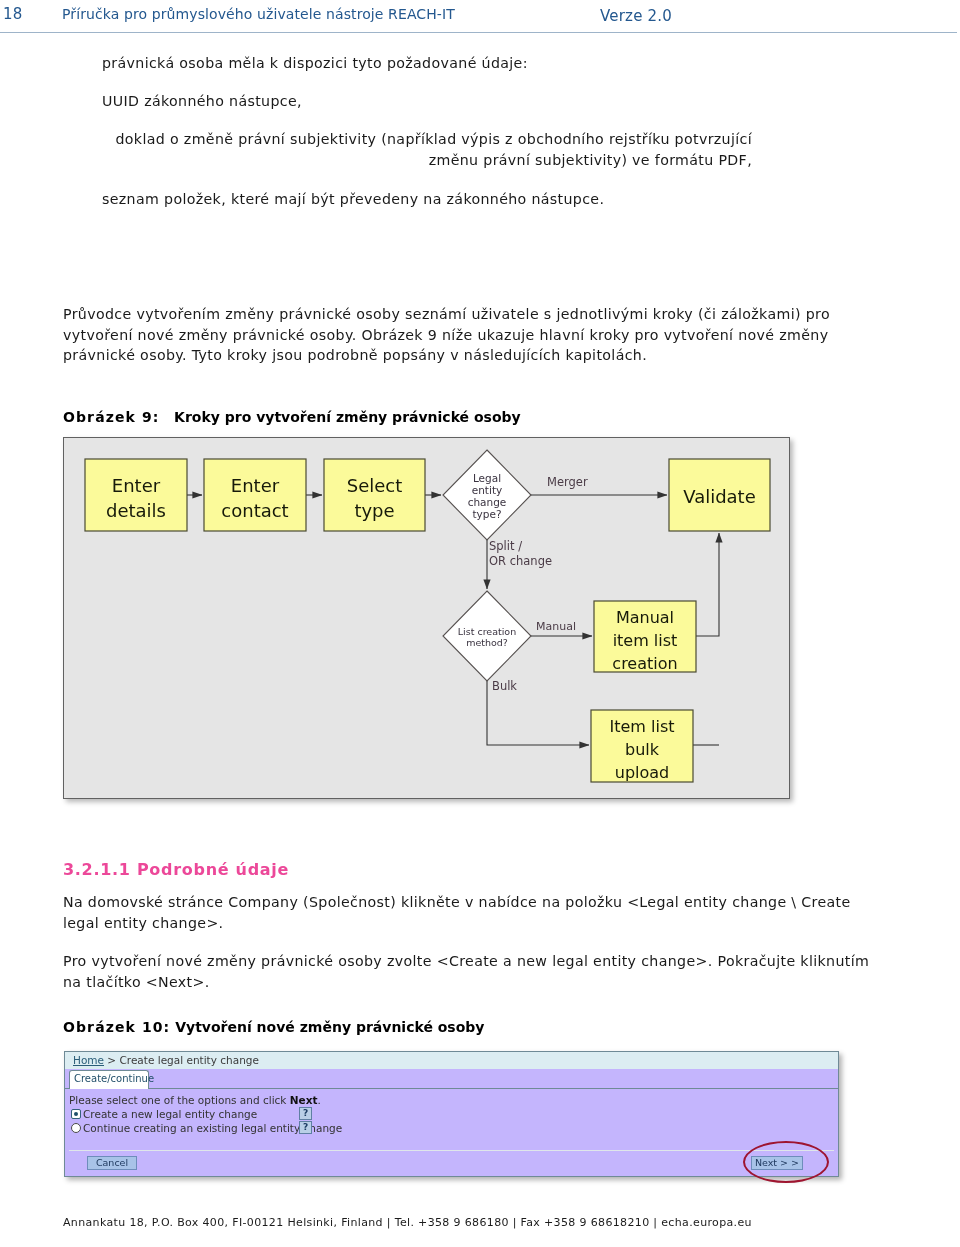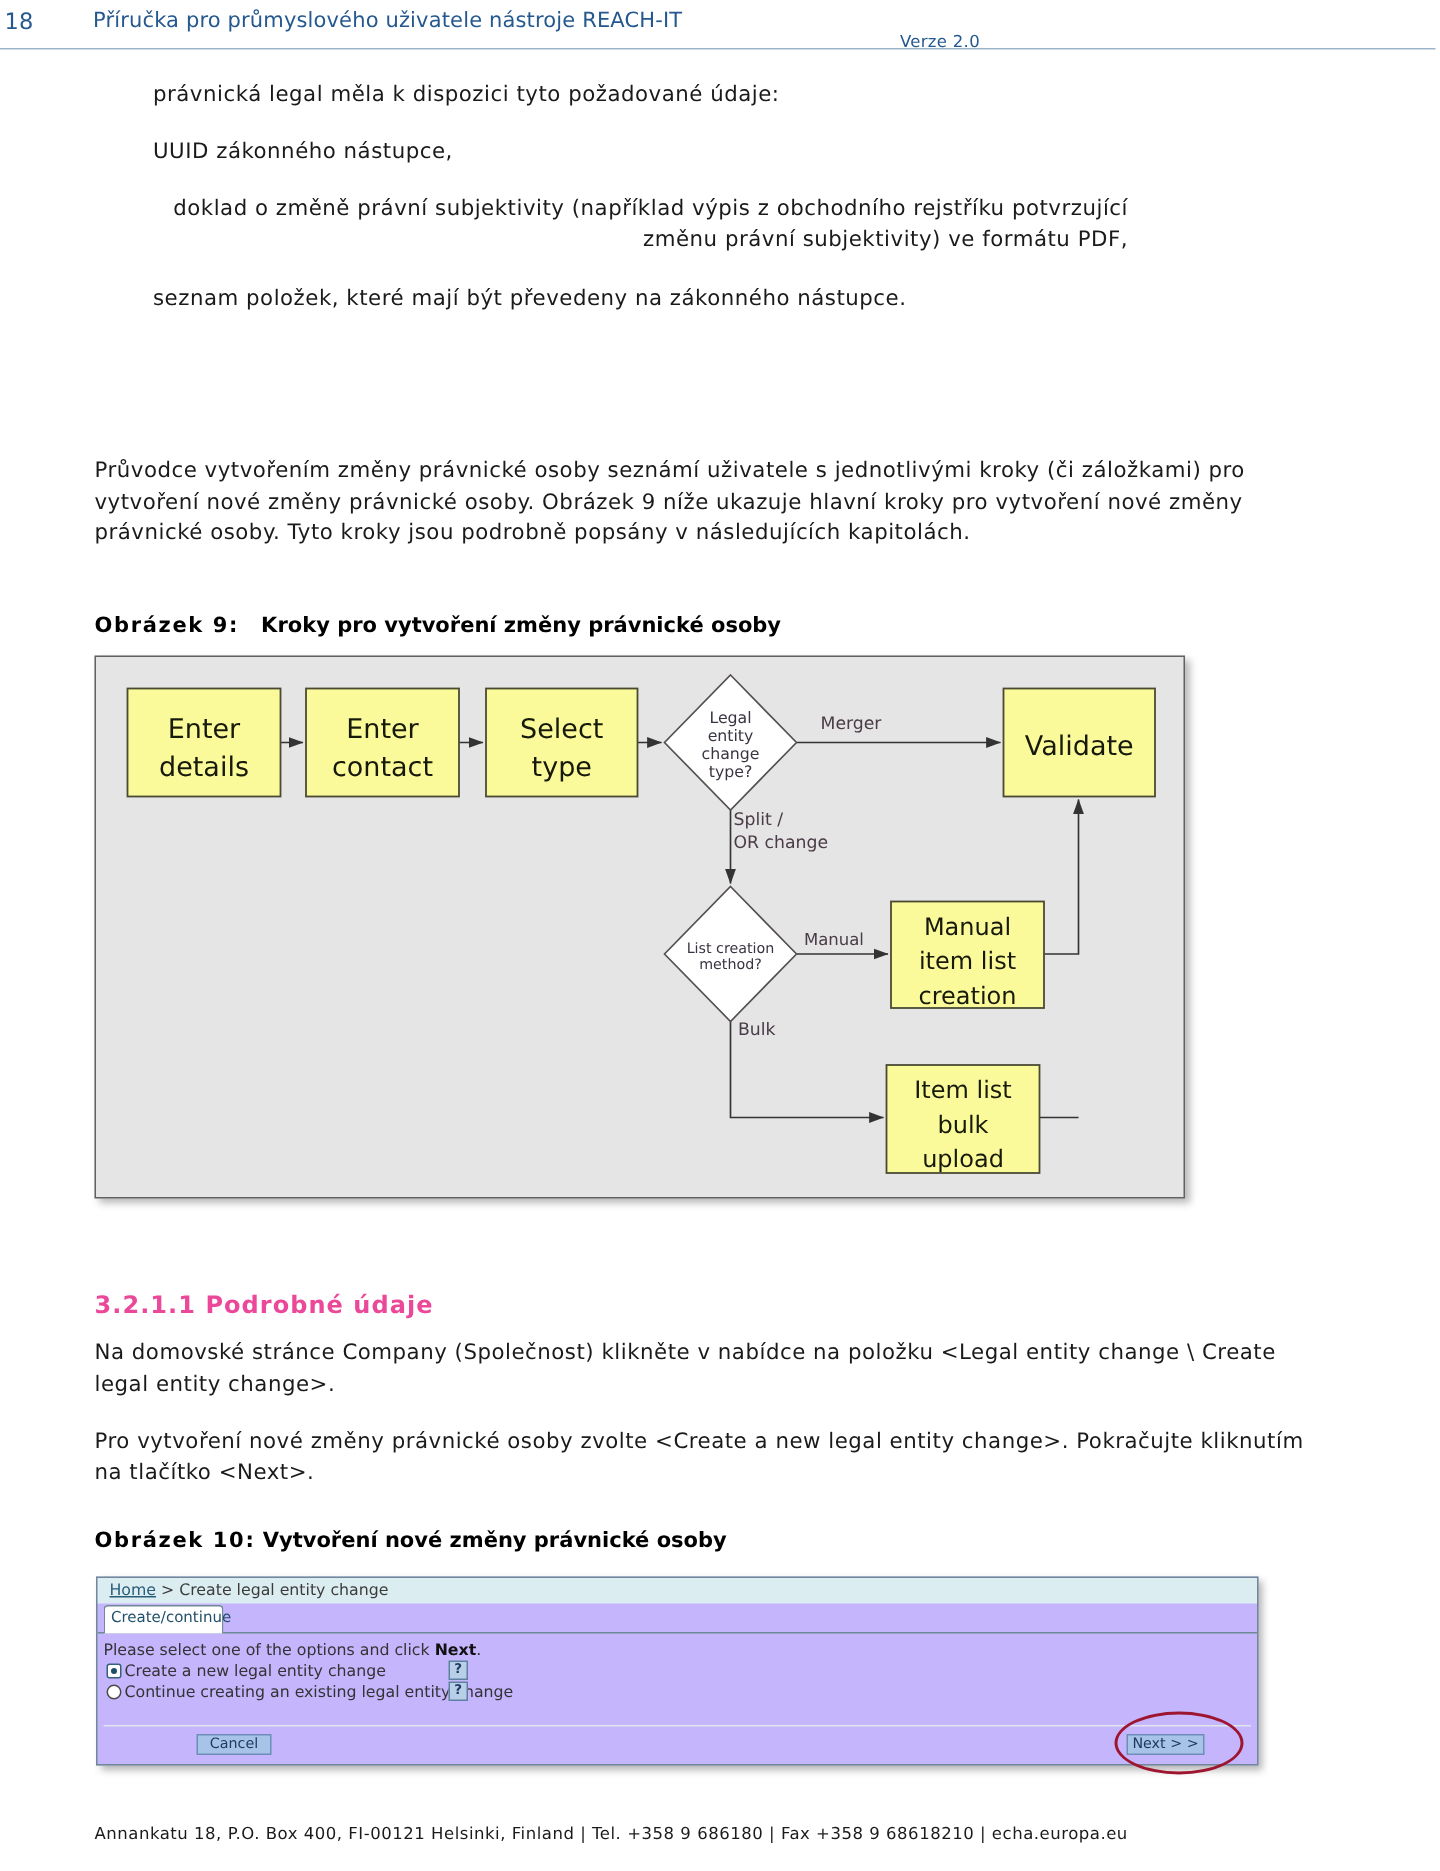--- a/index.html
+++ b/index.html
@@ -2,21 +2,21 @@
 <html><head>
 <meta charset="utf-8">
 <title>REACH-IT</title>
 <style>
   html,body{margin:0;padding:0;background:#fff;}
   body{width:960px;height:1247px;font-family:"DejaVu Sans",sans-serif;overflow:hidden;}
   .page{position:relative;width:960px;height:1247px;background:#fff;border-radius:19px;}
   
   .hdr-num{position:absolute;left:3px;top:5px;font-size:15px;color:#24588f;letter-spacing:0.2px;}
   .hdr-title{position:absolute;left:62px;top:6px;font-size:14px;color:#24588f;letter-spacing:0.1px;}
-  .hdr-ver{position:absolute;left:600px;top:21px;font-size:11px;color:#24588f;letter-spacing:0.2px;}
+  .hdr-ver{position:absolute;left:600px;top:7px;font-size:15px;color:#24588f;letter-spacing:0.2px;}
   .hdr-rule{position:absolute;left:0px;top:32px;width:957px;height:1px;background:#9eb4c9;}
   
   .ptext{position:absolute;font-size:14.2px;color:#1a1a1a;line-height:21.4px;letter-spacing:0.35px;}
   .h3{position:absolute;font-size:16px;font-weight:bold;color:#000;letter-spacing:0.2px;white-space:nowrap;}
   .h3 .num{text-decoration:underline;letter-spacing:1.1px;}
   .h4{position:absolute;font-size:16px;font-weight:bold;color:#ec4899;letter-spacing:0.7px;white-space:nowrap;}
   .figcap{position:absolute;font-size:14px;font-weight:bold;color:#000;white-space:nowrap;}
   .figcap .lbl{letter-spacing:1.1px;}
   .footer{position:absolute;left:63px;top:1216px;font-size:11px;color:#1b1b1b;letter-spacing:0.35px;white-space:nowrap;}
   
@@ -53,21 +53,21 @@
 
 <div class="page">
 
   <div>
     <div class="hdr-num">18</div>
     <div class="hdr-title">Příručka pro průmyslového uživatele nástroje REACH-IT</div>
     <div class="hdr-ver">Verze 2.0</div>
     <div class="hdr-rule"></div>
   </div>
 
-  <div class="ptext" style="left:102px;top:53px;">právnická legal měla k dispozici tyto požadované údaje:</div>
+  <div class="ptext" style="left:102px;top:53px;">právnická osoba měla k dispozici tyto požadované údaje:</div>
   <div class="ptext" style="left:102px;top:91px;">UUID zákonného nástupce,</div>
   <div class="ptext" style="left:92px;top:129px;width:660px;text-align:right;">doklad o změně právní subjektivity (například výpis z obchodního rejstříku potvrzující změnu právní subjektivity) ve formátu PDF,</div>
   <div class="ptext" style="left:102px;top:189px;">seznam položek, které mají být převedeny na zákonného nástupce.</div>
 
   <div class="ptext" style="left:63px;top:304px;width:810px;line-height:20.6px;">Průvodce vytvořením změny právnické osoby seznámí uživatele s jednotlivými kroky (či záložkami) pro vytvoření nové změny právnické osoby. Obrázek 9 níže ukazuje hlavní kroky pro vytvoření nové změny právnické osoby. Tyto kroky jsou podrobně popsány v následujících kapitolách.</div>
 
   <div class="figcap" style="left:63px;top:409px;">
     <span class="lbl">Obrázek 9:</span><span>&nbsp;&nbsp; </span><span>Kroky pro vytvoření změny právnické osoby</span>
   </div>
 
@@ -154,20 +154,20 @@
     <div class="tab"></div>
     <div class="tab-txt">Create/continue</div>
     <div class="instr"><span>Please select one of the options and click </span><b>Next</b><span>.</span></div>
     <div class="radio sel" style="left:6px;top:57px;"></div>
     <div class="opt1">Create a new legal entity change</div>
     <div class="radio" style="left:6px;top:71px;"></div>
     <div class="opt2">Continue creating an existing legal entity change</div>
     <div class="qbtn" style="left:234px;top:55px;">?</div>
     <div class="qbtn" style="left:234px;top:69px;">?</div>
     <div class="btnbar"></div>
-    <div class="btn" style="left:22px;top:104px;width:48px;margin-left:44px;">Cancel</div>
+    <div class="btn" style="left:22px;top:104px;width:48px;">Cancel</div>
     <div class="btn" style="left:686px;top:104px;width:50px;">Next &gt; &gt;</div>
   </div>
   <div class="ellipse" style="left:743px;top:1141px;width:82px;height:38px;"></div>
 
   <div class="footer">Annankatu 18, P.O. Box 400, FI-00121 Helsinki, Finland | Tel. +358 9 686180 | Fax +358 9 68618210 | echa.europa.eu</div>
 
 </div>
 
 </body></html>

